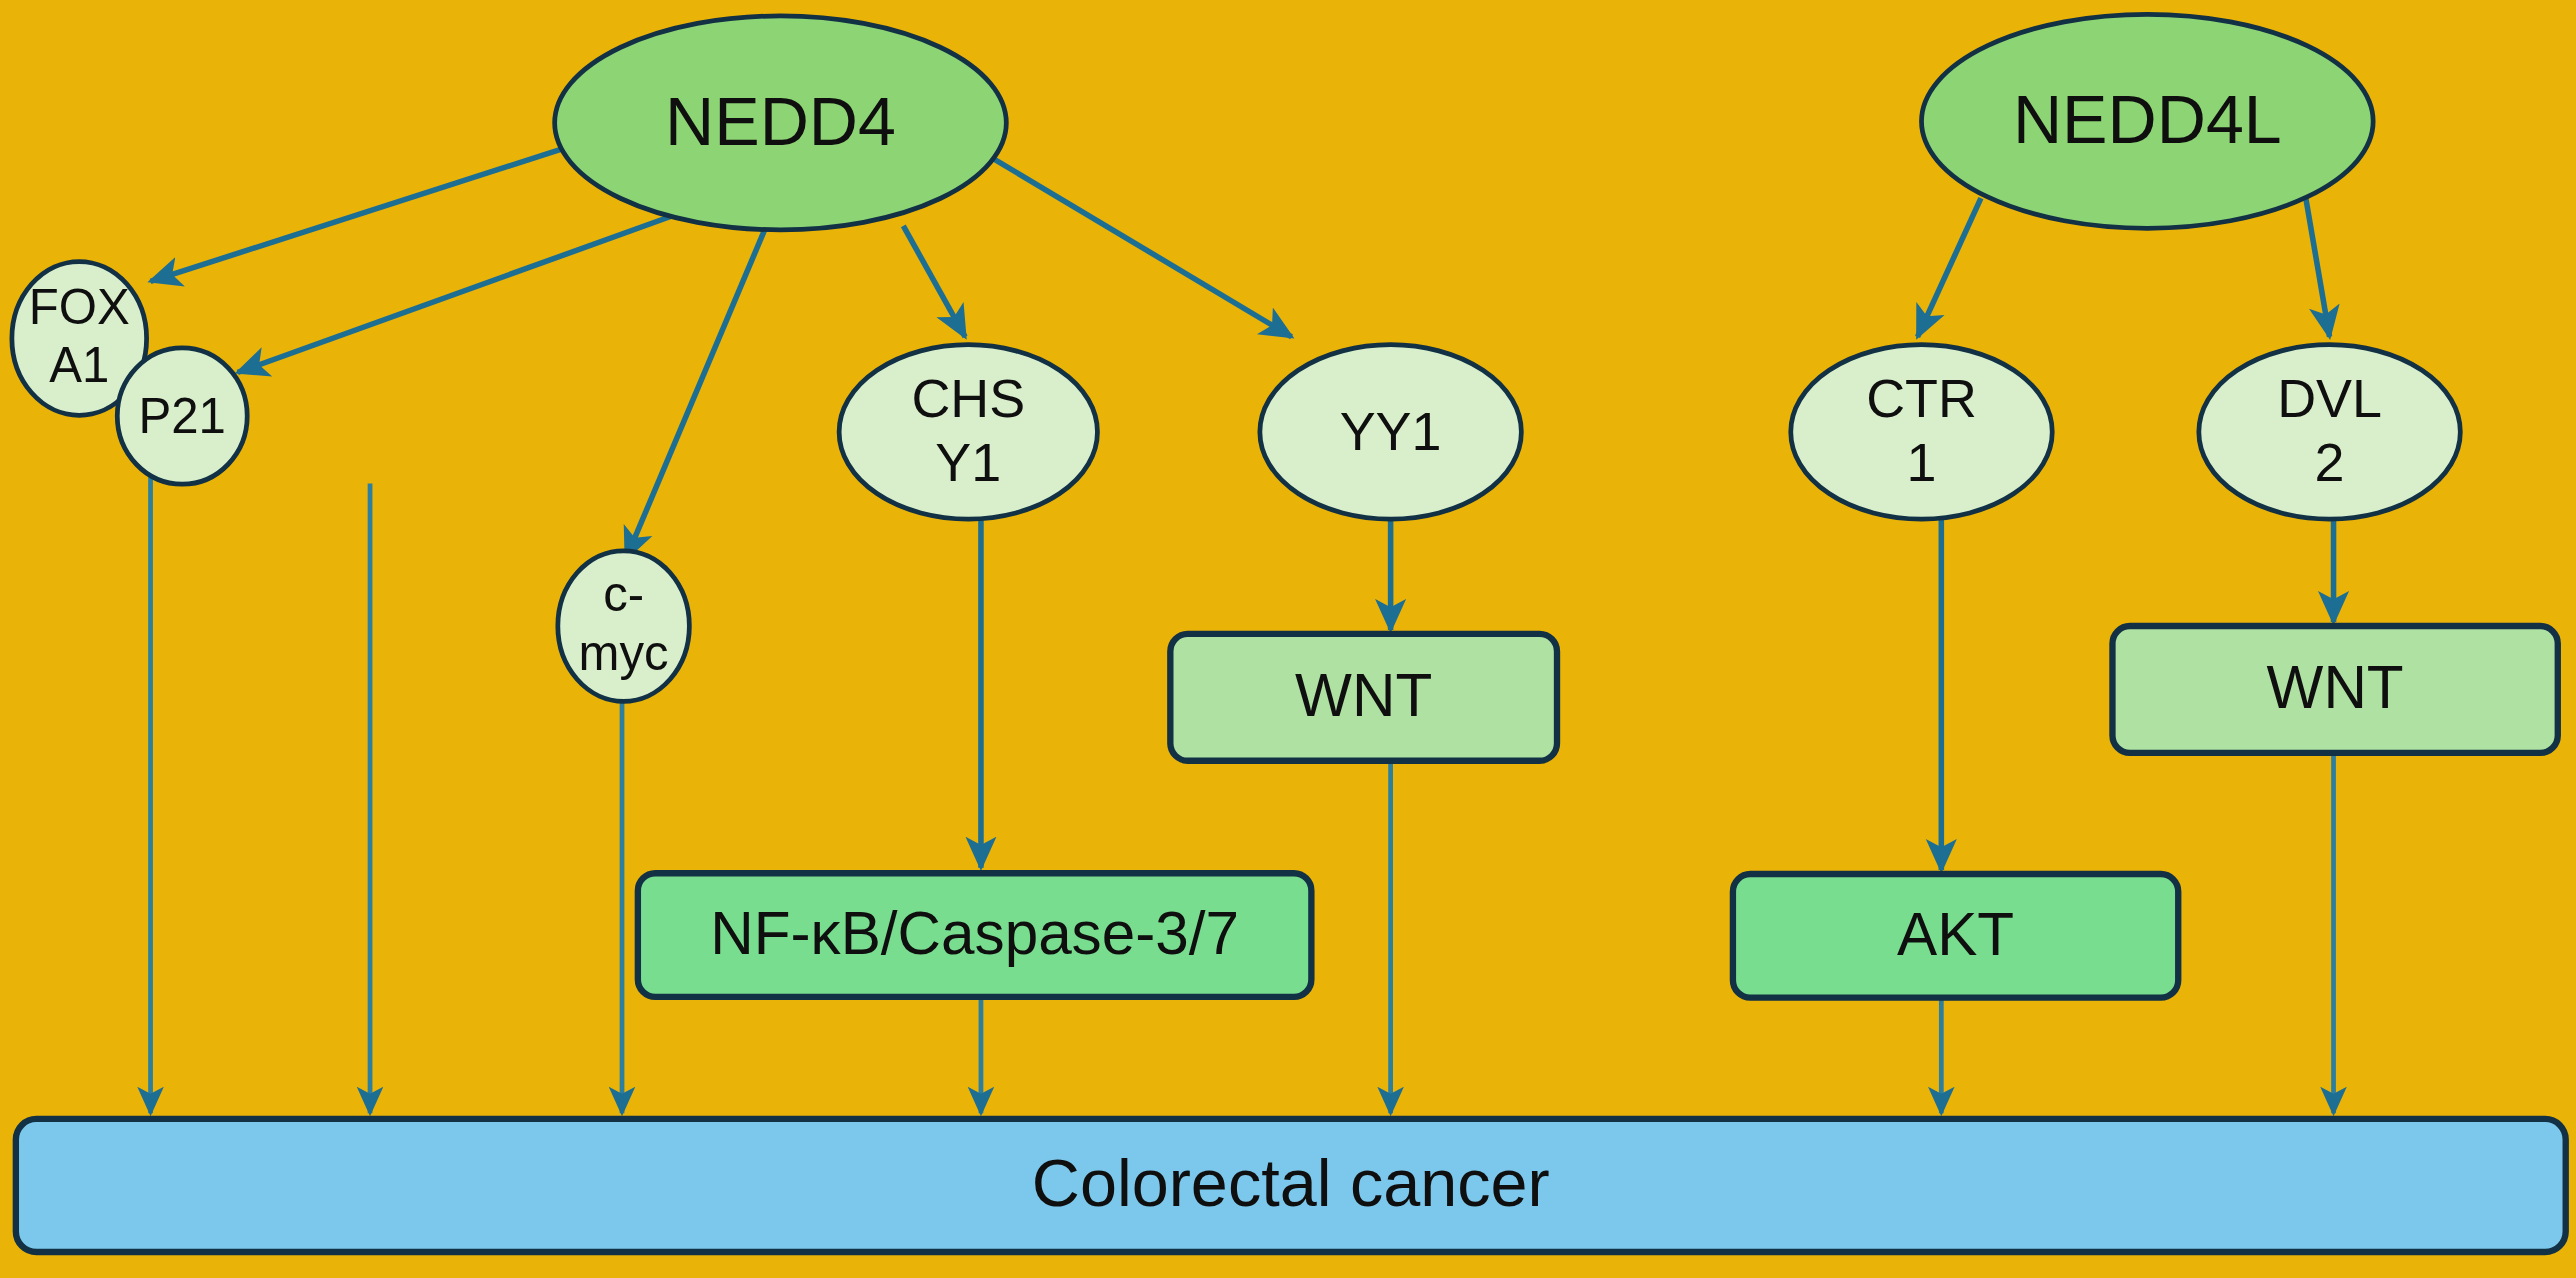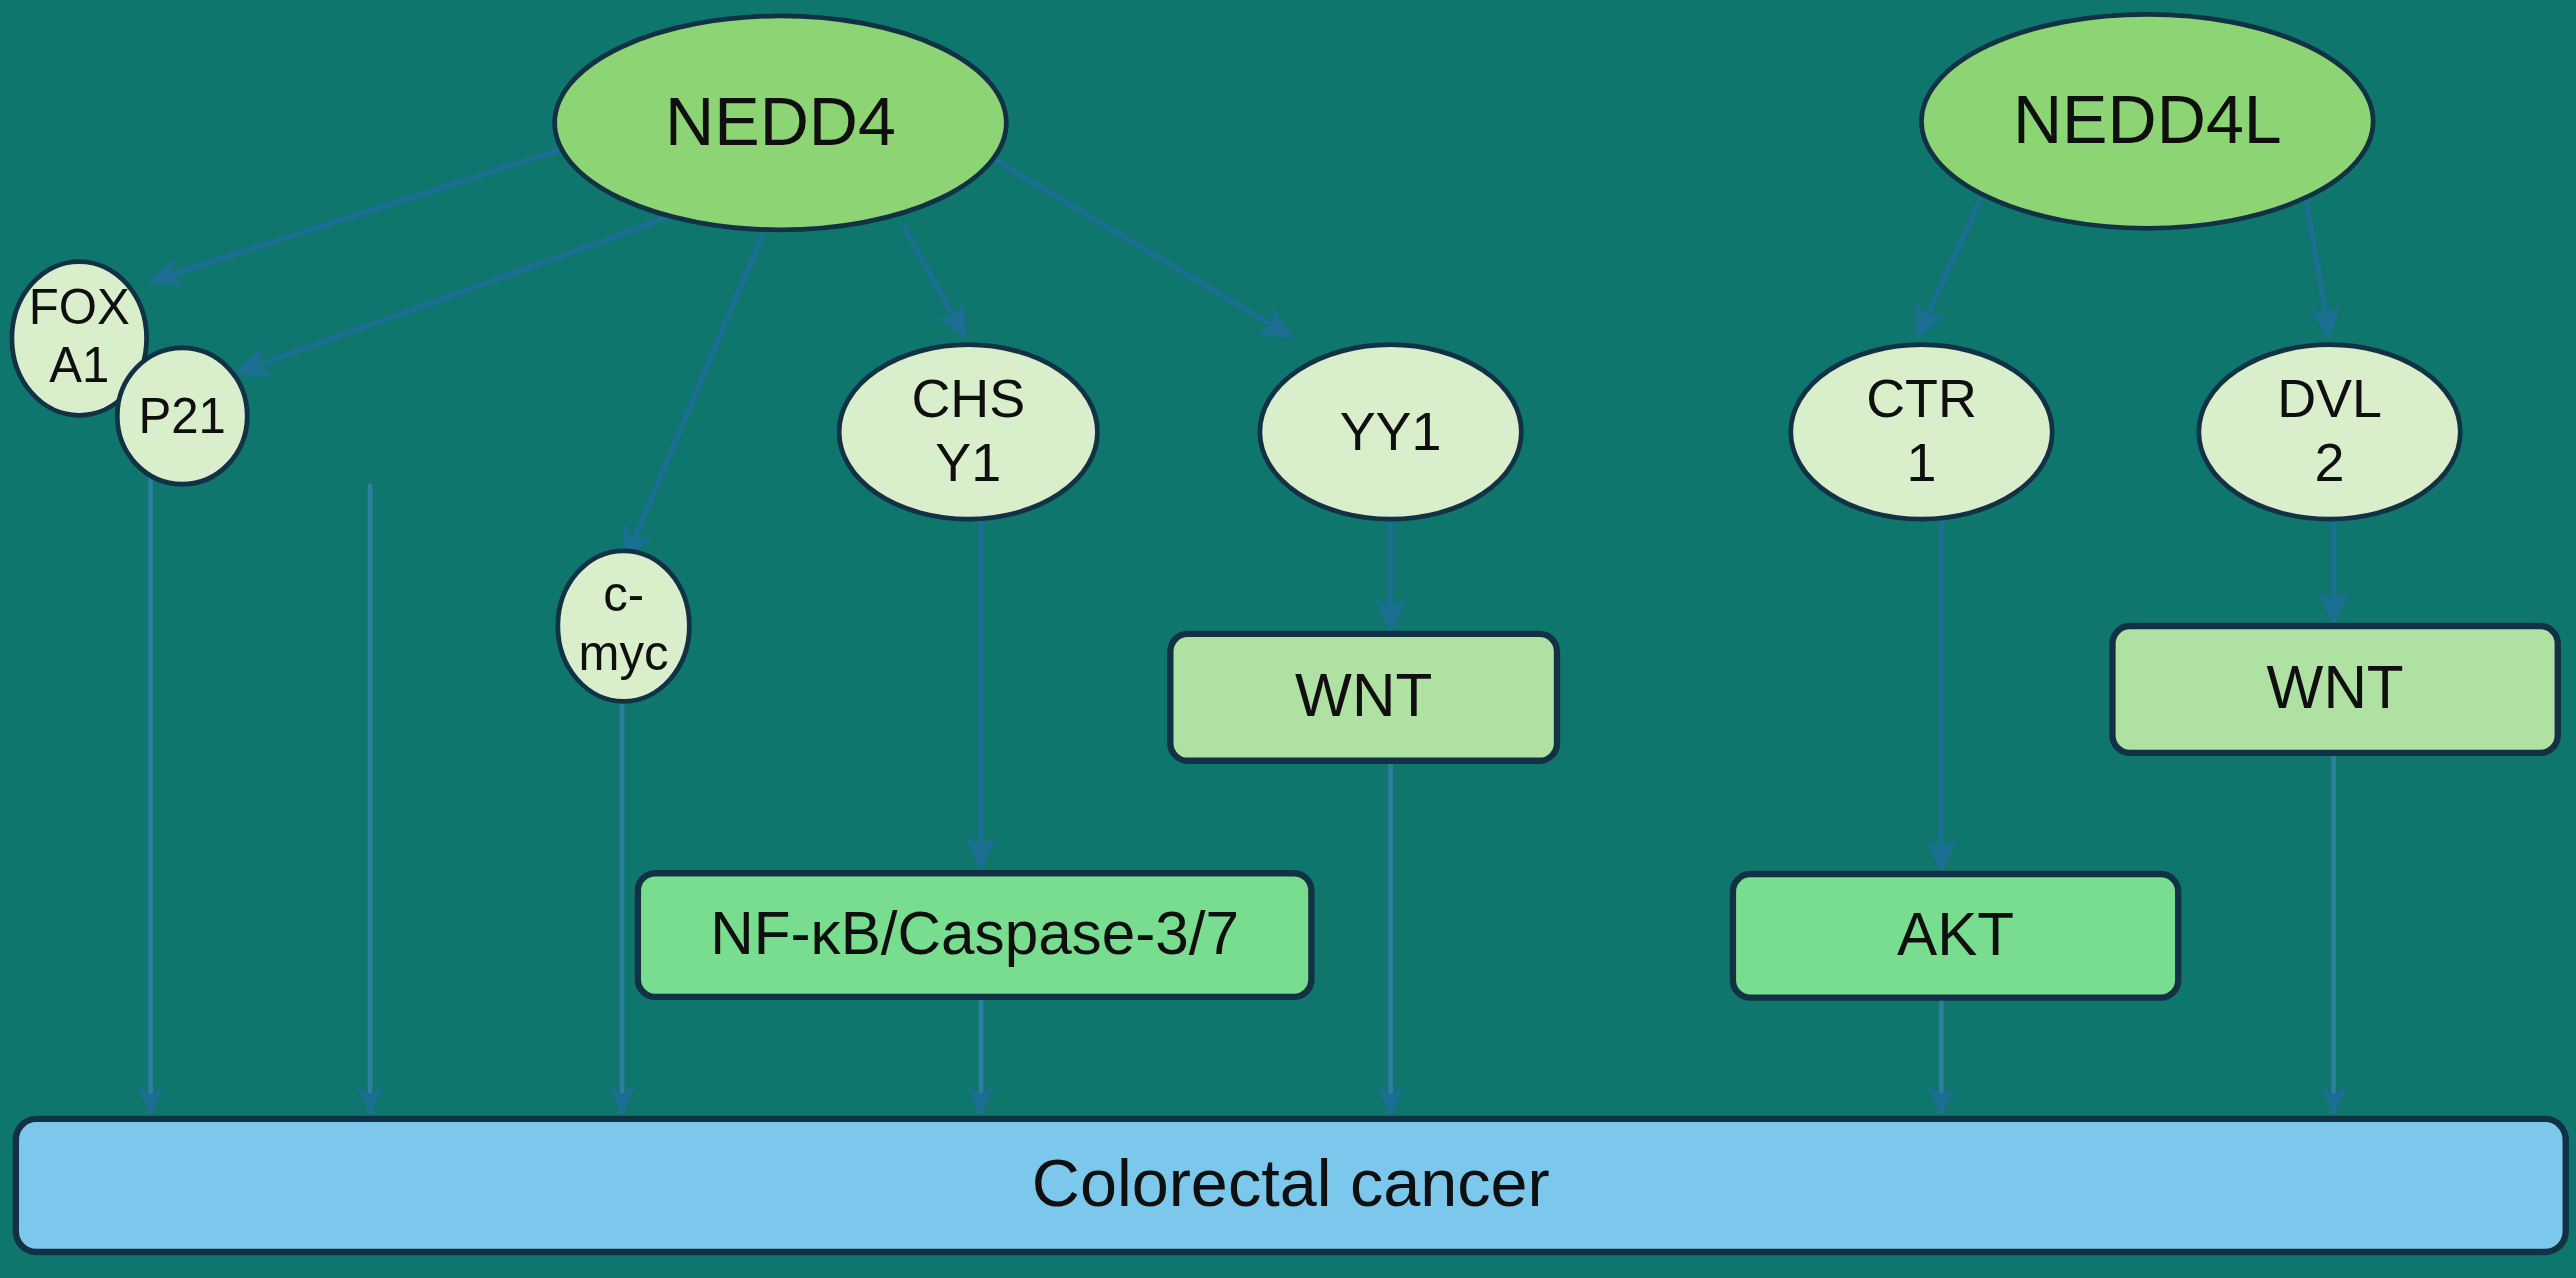--- a/index.html
+++ b/index.html
@@ -7,21 +7,21 @@
     padding: 0;
     background: #ffffff;
   }
   body {
     font-family: "Liberation Sans", sans-serif;
   }
   #diagram-root {
     position: relative;
     width: 2576px;
     height: 1279px;
-    background: #0f766e;
+    background: #eab308;
     overflow: hidden;
   }
   #diagram-svg {
     position: absolute;
     top: 0;
     left: 0;
     width: 2576px;
     height: 1279px;
     display: block;
   }

